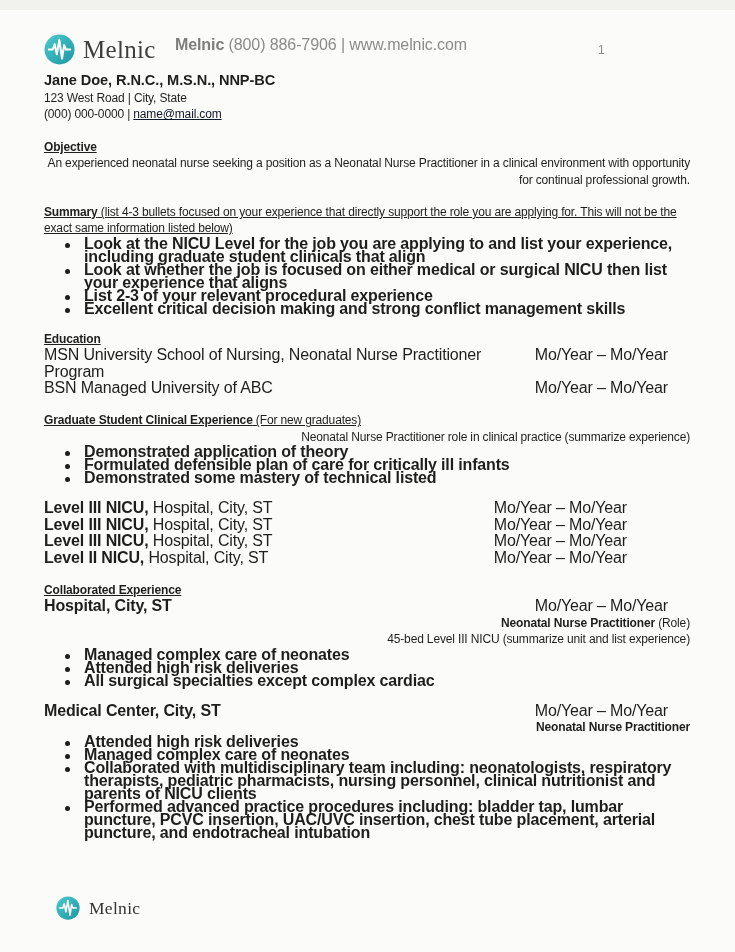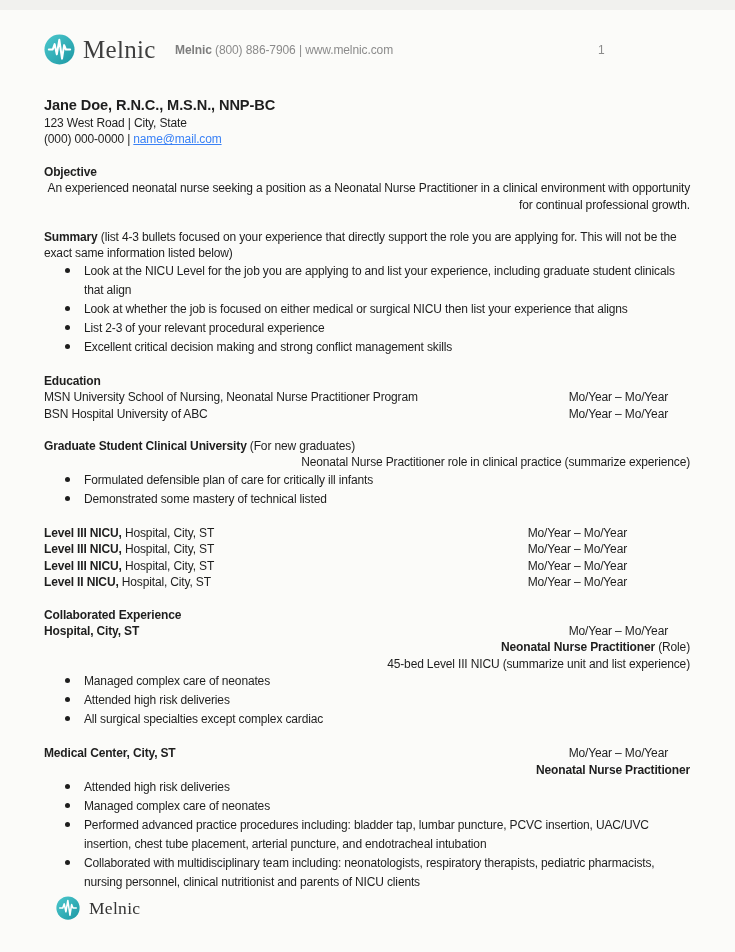--- a/index.html
+++ b/index.html
@@ -20,56 +20,56 @@
 
   
   .header { position:relative; height:34px; margin-top:24px; }
   .logo { position:absolute; left:0; top:0; display:flex; align-items:center; gap:8px; }
   .logo-icon { width:31px; height:31px; display:block; }
   .logo-text {
     font-family:"Liberation Serif","DejaVu Serif",serif;
     font-size:25px; color:#3e3e3e; letter-spacing:0.3px;
   }
   .header-contact {
-    position:absolute; left:131px; top:9px;
-    font-size:12px; color:#8b8b8b; letter-spacing:-0.1px;
+    position:absolute; left:131px; top:2px;
+    font-size:16px; color:#8b8b8b; letter-spacing:-0.1px;
   }
   .header-contact b { color:#7d7d7d; }
   .page-num { position:absolute; left:554px; top:9px; font-size:12px; color:#8b8b8b; }
 
   
-  .identity { margin-top:28px; }
+  .identity { margin-top:3px; }
   .person-name { font-size:14.6px; font-weight:bold; line-height:19px; letter-spacing:-0.1px; }
   .id-line { font-size:12px; line-height:16.4px; letter-spacing:-0.15px; }
-  a.email-link { color:#3b82f6; text-decoration:underline; }
+  a.email-link { color:#0f172a; text-decoration:underline; }
 
   
   .section { margin-top:16px; }
   .h-line { font-size:12px; line-height:16.4px; letter-spacing:-0.15px; }
   .heading-bold { font-weight:bold; }
-  .underlined { }
+  .underlined { text-decoration:underline; }
   .body-line { font-size:12px; line-height:16.4px; letter-spacing:-0.15px;text-align:right; }
   .bold { font-weight:bold; }
 
   
   ul.bullets { list-style:none; }
   ul.bullets li {
     position:relative;
     padding-left:40px;
-    font-size:12px; line-height:19px; letter-spacing:-0.15px;
+    font-size:16px; line-height:13px; letter-spacing:-0.15px;font-weight:bold;
   }
   ul.bullets li::before {
     content:"";
     position:absolute; left:21px; top:6px;
     width:5px; height:5px; border-radius:50%;
     background:#1e1e1e;
   }
 
   
-  .row { display:flex; justify-content:space-between; font-size:12px; line-height:16.4px; letter-spacing:-0.15px; }
+  .row { display:flex; justify-content:space-between; font-size:16px; line-height:16.4px; letter-spacing:-0.15px; }
   .row .date { white-space:nowrap; }
   .row.date-near { }
   .row.date-near .date { margin-right:22px; }
   .row.date-far .date { margin-right:63px; }
 
   
   .footer { position:absolute; left:56px; top:896px; display:flex; align-items:center; gap:9px; }
   .footer .logo-icon { width:24px; height:24px; }
   .footer .logo-text { font-size:17.5px; color:#343434; }
 </style>
@@ -120,29 +120,30 @@
       </ul>
     </div>
 
     <div class="section">
       <div class="h-line"><span class="heading-bold underlined">Education</span></div>
       <div class="row date-near">
         <span>MSN University School of Nursing, Neonatal Nurse Practitioner Program</span>
         <span class="date">Mo/Year – Mo/Year</span>
       </div>
       <div class="row date-near">
-        <span>BSN Hospital University of ABC</span>
-        <span class="date">Mo/Year – Mo/Year</span>
-      </div>
-    </div>
-
-    <div class="section">
-      <div class="h-line underlined"><span class="heading-bold">Graduate Student Clinical University</span><span> (For new graduates)</span></div>
+        <span>BSN Managed University of ABC</span>
+        <span class="date">Mo/Year – Mo/Year</span>
+      </div>
+    </div>
+
+    <div class="section">
+      <div class="h-line underlined"><span class="heading-bold">Graduate Student Clinical Experience</span><span> (For new graduates)</span></div>
       <div class="body-line">Neonatal Nurse Practitioner role in clinical practice (summarize experience)</div>
       <ul class="bullets">
+        <li>Demonstrated application of theory</li>
         <li>Formulated defensible plan of care for critically ill infants</li>
         <li>Demonstrated some mastery of technical listed</li>
       </ul>
     </div>
 
     <div class="section">
       <div class="row date-far">
         <span><span class="bold">Level III NICU,</span><span> Hospital, City, ST</span></span>
         <span class="date">Mo/Year – Mo/Year</span>
       </div>
@@ -179,22 +180,22 @@
 
       <div class="section">
         <div class="row date-near">
           <span class="bold">Medical Center, City, ST</span>
           <span class="date">Mo/Year – Mo/Year</span>
         </div>
         <div class="body-line"><span class="bold">Neonatal Nurse Practitioner</span><span></span></div>
         <ul class="bullets">
           <li>Attended high risk deliveries</li>
           <li>Managed complex care of neonates</li>
+          <li>Collaborated with multidisciplinary team including: neonatologists, respiratory therapists, pediatric pharmacists, nursing personnel, clinical nutritionist and parents of NICU clients</li>
           <li>Performed advanced practice procedures including: bladder tap, lumbar puncture, PCVC insertion, UAC/UVC insertion, chest tube placement, arterial puncture, and endotracheal intubation</li>
-          <li>Collaborated with multidisciplinary team including: neonatologists, respiratory therapists, pediatric pharmacists, nursing personnel, clinical nutritionist and parents of NICU clients</li>
         </ul>
       </div>
     </div>
 
   </div>
 
   <div class="footer">
     <svg class="logo-icon" viewBox="0 0 32 32">
       <defs>
         <linearGradient id="mg2" x1="0" y1="0" x2="1" y2="1">

